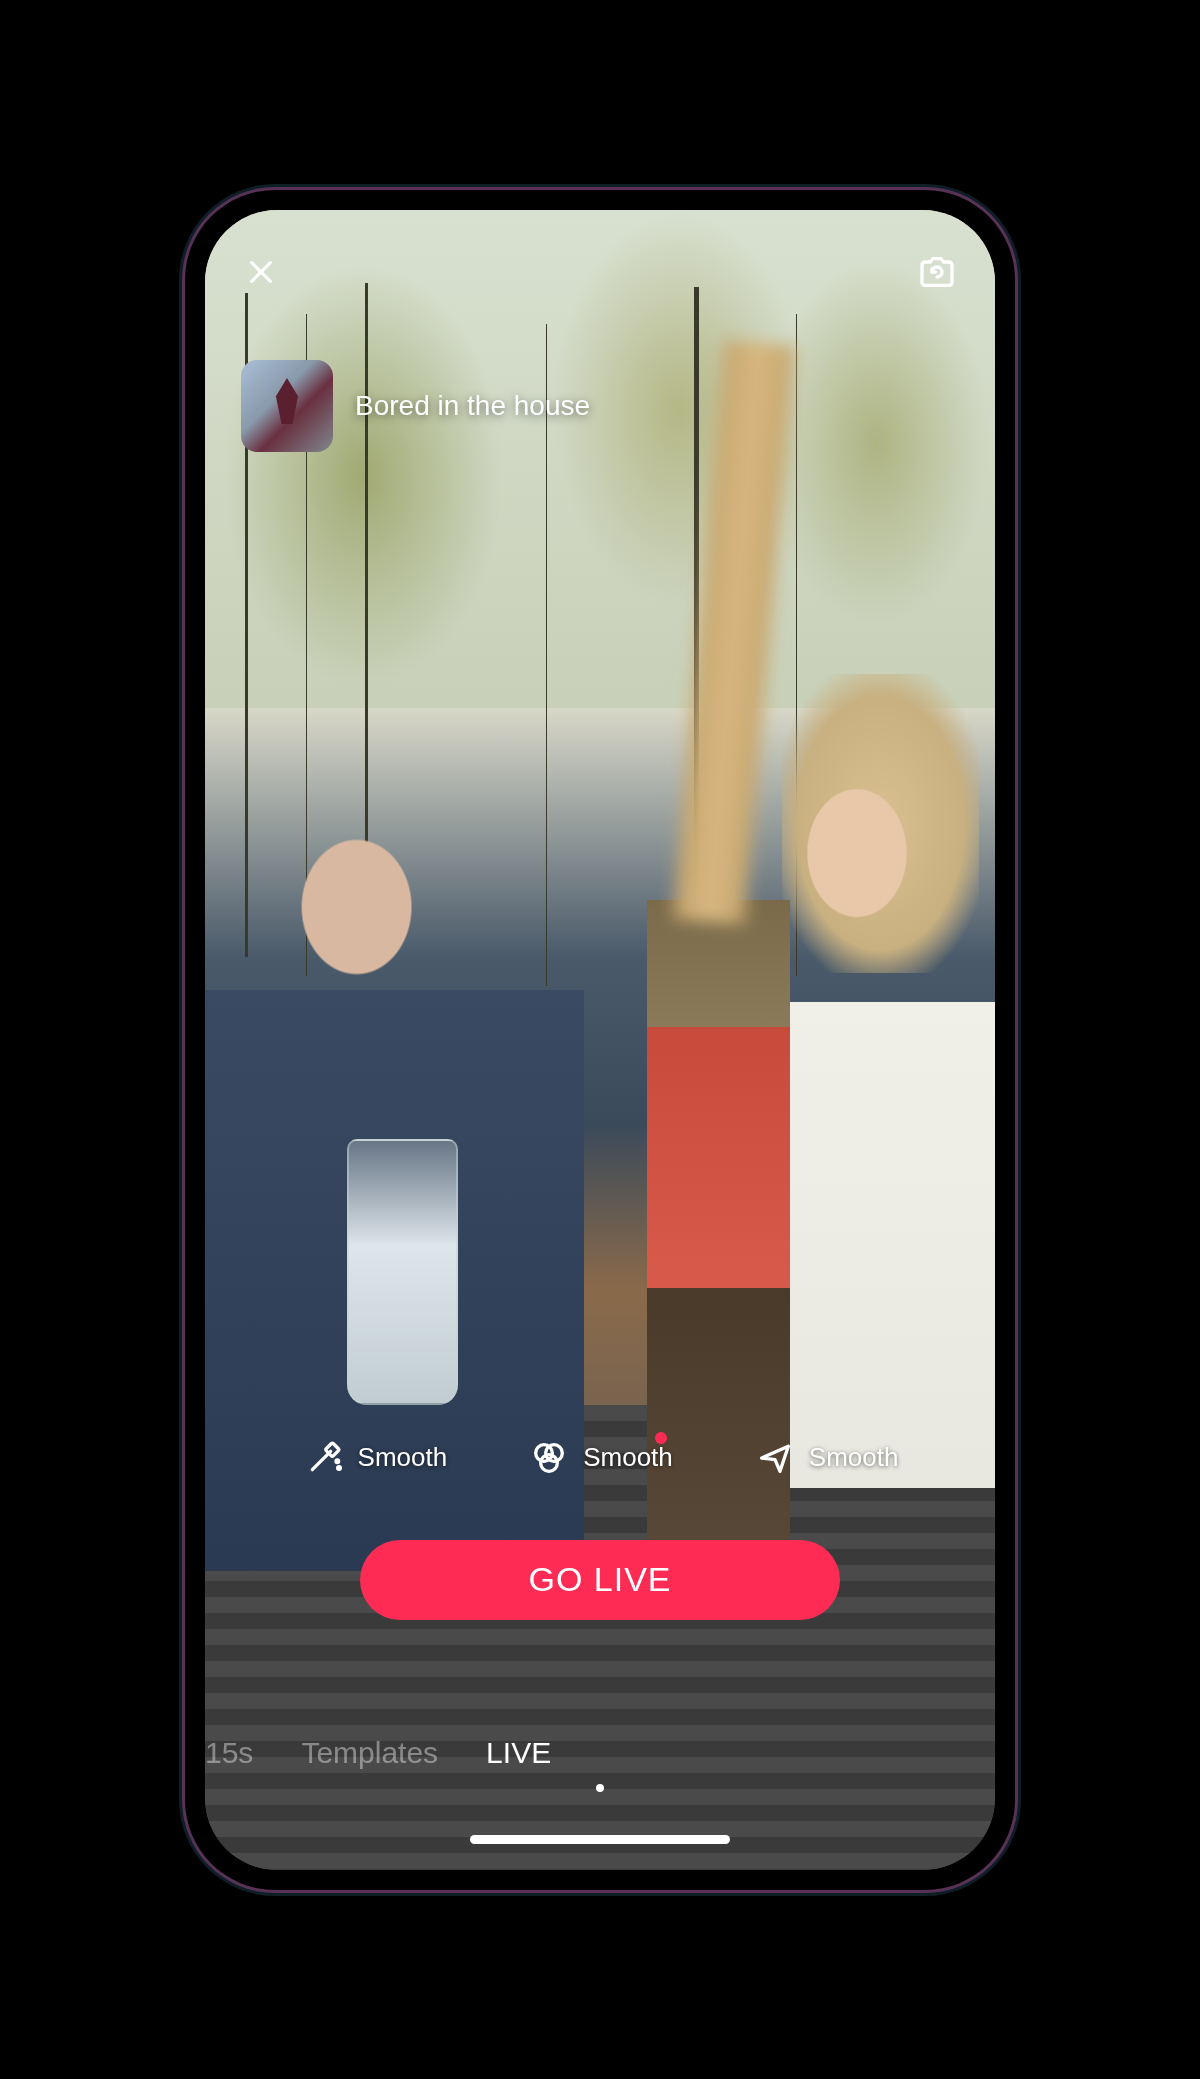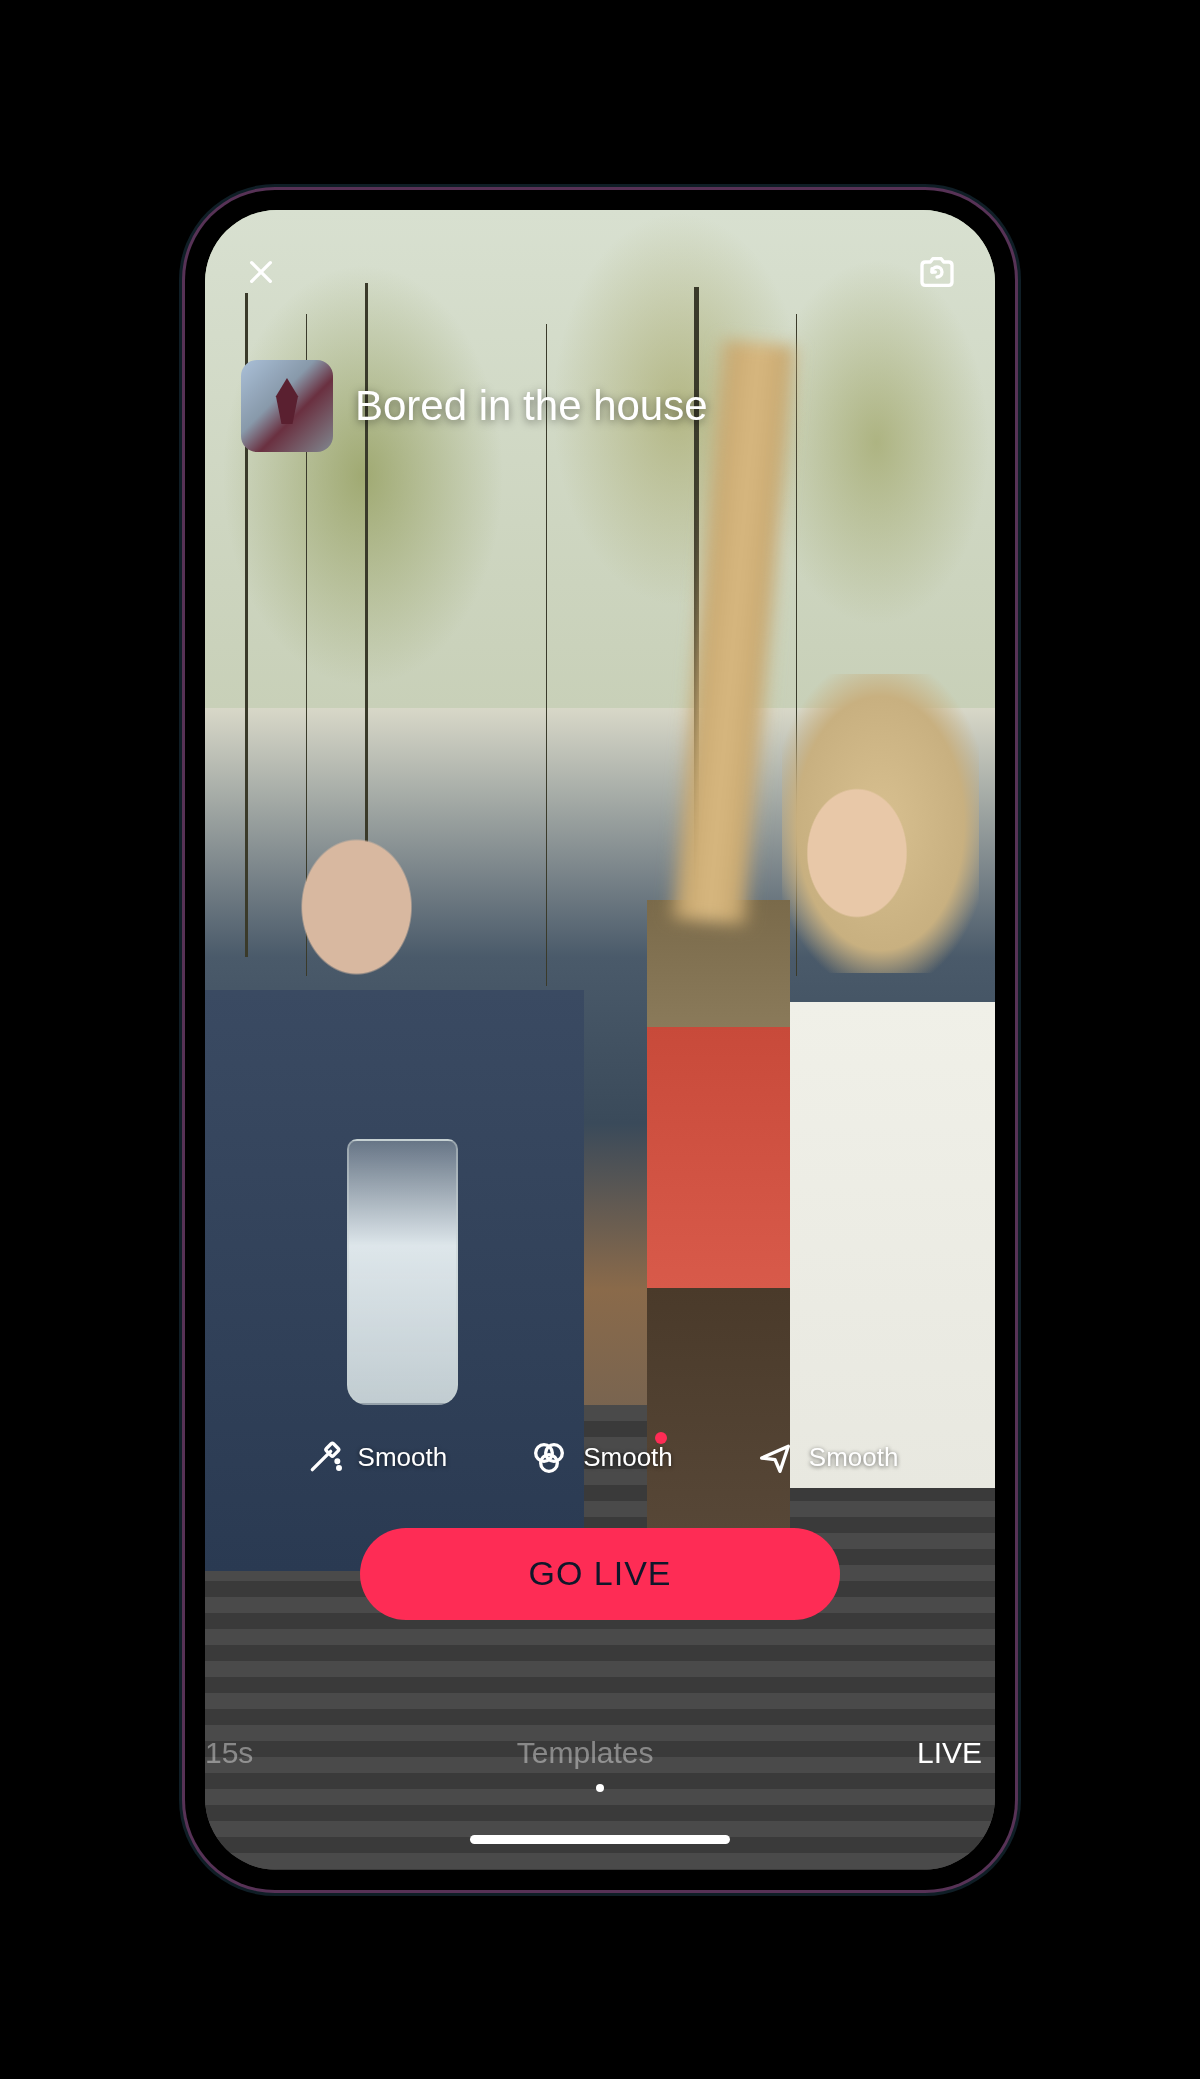--- a/index.html
+++ b/index.html
@@ -148,21 +148,21 @@
 }
 .cover-thumb::after {
   content: '';
   position: absolute;
   left: 35%; top: 20%; width: 30%; height: 50%;
   background: #5a2030;
   clip-path: polygon(50% 0%, 90% 40%, 70% 100%, 30% 100%, 10% 40%);
 }
 .stream-title {
   color: #fff;
-  font-size: 42px;
+  font-size: 28px;
   font-weight: 500;
   text-shadow: 0 2px 8px rgba(0,0,0,0.5);
 }
 .action-row {
   position: absolute;
   bottom: 390px; left: 0; right: 0;
   display: flex;
   justify-content: center;
   gap: 80px;
   z-index: 10;
@@ -192,40 +192,40 @@
   width: 12px; height: 12px;
   background: #fe2c55;
   border-radius: 50%;
 }
 .go-live-btn {
   position: absolute;
   bottom: 250px;
   left: 50%;
   transform: translateX(-50%);
   width: 480px;
-  height: 92px;
+  height: 80px;
   background: #fe2c55;
   border-radius: 46px;
   display: flex;
   align-items: center;
   justify-content: center;
-  color: #0f172a;
+  color: #ffffff;
   font-size: 34px;
   font-weight: 500;
   letter-spacing: 1px;
   cursor: pointer;
   z-index: 10;
   border: none;
 }
 .mode-tabs {
   position: absolute;
   bottom: 100px;
-  left: 0; right: 13px;
-  display: flex;
-  justify-content: space-between;
+  left: 0; right: 0;
+  display: flex;
+  justify-content: flex-start;
   gap: 48px;
   z-index: 10;
 }
 .mode-tab {
   font-size: 30px;
   font-weight: 500;
   cursor: pointer;
   color: rgba(255,255,255,0.4);
 }
 .mode-tab.active { color: #fff; }

